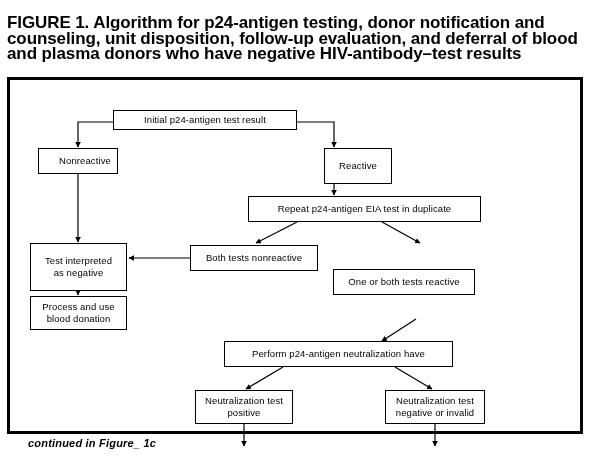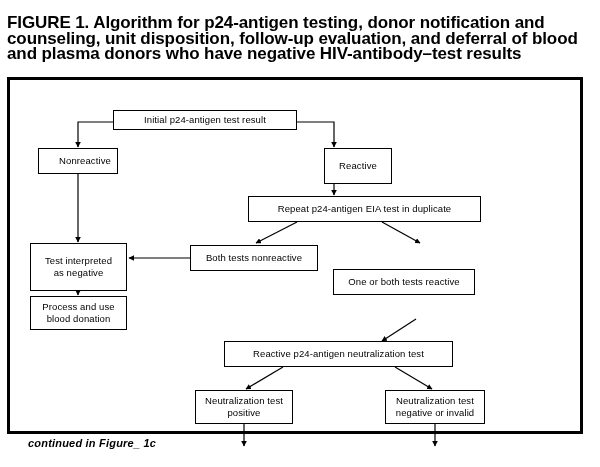--- a/index.html
+++ b/index.html
@@ -164,21 +164,21 @@
   <div class="node" style="left: 333px; top: 245px; width: 142px; height: 26px; margin-top: 24px;">
       <span>One or both tests reactive</span>
     </div>
 
   <div class="node" style="left: 30px; top: 296px; width: 97px; height: 34px;">
       <span>Process and use<br>blood donation</span>
     </div>
 
 
   <div class="node" style="left: 224px; top: 341px; width: 229px; height: 26px;">
-      <span>Reactive p24-antigen neutralization test</span>
+      <span>Perform p24-antigen neutralization have</span>
     </div>
 
   <div class="node" style="left: 195px; top: 390px; width: 98px; height: 34px;">
       <span>Neutralization test<br>positive</span>
     </div>
 
   <div class="node" style="left: 385px; top: 390px; width: 100px; height: 34px;">
       <span>Neutralization test<br>negative or invalid</span>
     </div>
 

